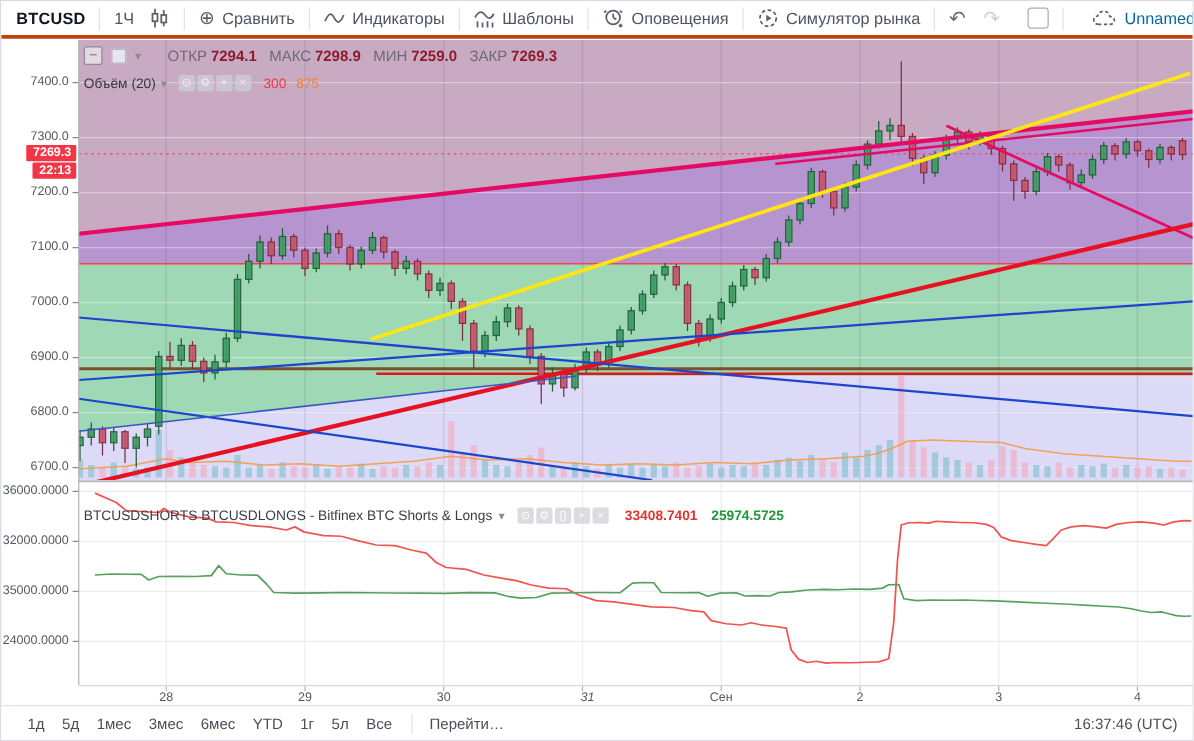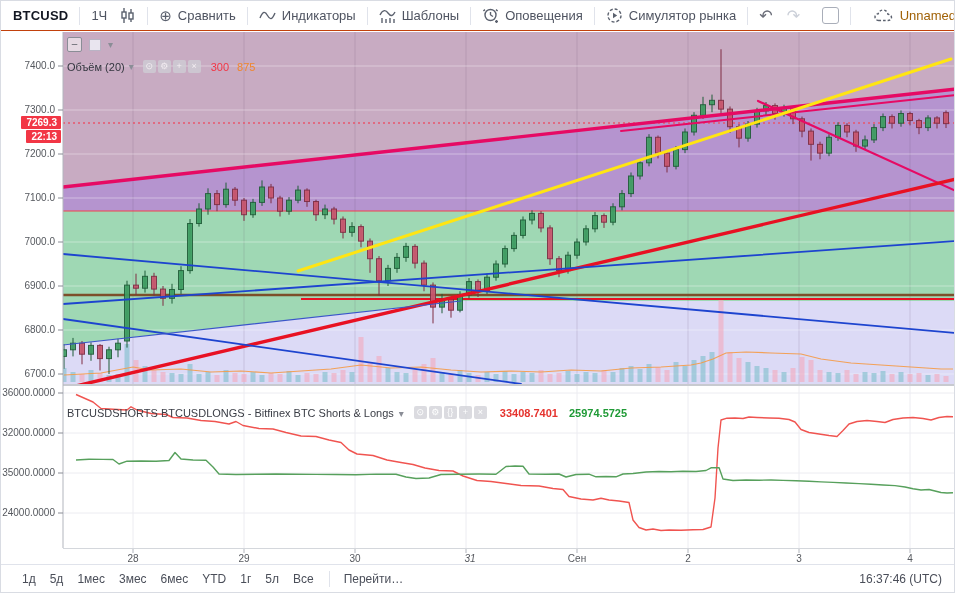--- a/index.html
+++ b/index.html
@@ -1,30 +1,30 @@
 <!DOCTYPE html>
 <html><head>
 <meta charset="utf-8">
 <style>
   html,body{margin:0;padding:0;background:#f0f0f0;}
   .app{position:relative;width:955px;height:593px;background:#fff;overflow:hidden;
        font-family:"Liberation Sans",sans-serif;-webkit-font-smoothing:antialiased;border:1px solid #d9dce3;box-sizing:border-box;}
   
   .toolbar{position:absolute;left:0;top:0;width:955px;height:30px;background:#fff;
-           border-bottom:1px solid #c2410c;display:flex;align-items:center;padding-left:12px;box-sizing:border-box;z-index:30;}
+           border-bottom:3px solid #c2410c;display:flex;align-items:center;padding-left:12px;box-sizing:border-box;z-index:30;}
   .tb-item{display:flex;align-items:center;gap:6px;font-size:13px;color:#4f5461;white-space:nowrap;cursor:pointer;}
   .tb-sym{font-weight:bold;color:#131722;font-size:13px;letter-spacing:.2px;}
   .tb-sep{width:1px;height:18px;background:#e0e3eb;margin:0 11px;flex:none;}
   .tb-ico{width:17px;height:17px;flex:none;stroke:#5b616e;fill:none;stroke-width:1.4;}
   .tb-glyph{font-size:15px;color:#5b616e;line-height:1;}
   .undo{font-size:16px;color:#6a6d78;margin-right:14px;cursor:pointer;}
   .redo{font-size:16px;color:#ccd0d9;cursor:default;}
   .tb-check{width:15px;height:15px;border:1.5px solid #a9aeb9;border-radius:3px;margin-left:auto;flex:none;cursor:pointer;}
   .tb-cloud{margin-left:12px;margin-right:0;}
-  .unnamed{color:#a16207;text-align:right;}
+  .unnamed{color:#0369a1;text-align:right;}
   
   .legend1{position:absolute;left:66px;top:36px;display:flex;align-items:center;gap:7px;z-index:20;white-space:nowrap;}
   .collapse-box{width:13px;height:13px;border:1px solid #8a8d96;border-radius:2px;background:rgba(255,255,255,.55);
                 font-size:10px;line-height:12px;text-align:center;color:#5a5d66;cursor:pointer;}
   .swatch{width:10px;height:10px;background:#e9e5ef;border:1px solid #b9b3c4;}
   .legend-title{font-size:14px;color:#33363f;}
   .caret{color:#8a8d96;font-size:10px;cursor:pointer;}
   .ohlc{display:flex;gap:10px;margin-left:14px;font-size:12px;}
   .ohlc .lab{color:#6f6a72;}
   .ohlc .val{color:#8e1b2c;font-weight:bold;margin-left:3px;}
@@ -510,20 +510,26 @@
         <path d="M5,12 C2.5,12 1,10.5 1,8.5 C1,6.6 2.4,5.4 4.2,5.3 C4.8,3 6.7,1.5 9,1.5 C11.6,1.5 13.6,3.3 13.9,5.7 C15.9,5.8 17.5,7.1 17.5,9 C17.5,10.8 16,12 14,12 Z" stroke-dasharray="2.6,2"></path>
       </svg>
       <span class="unnamed">Unnamed</span>
     </span>
   </div>
 
   <div class="legend1">
     <span class="collapse-box">–</span>
     <span class="swatch"></span>
     <span class="caret">▾</span>
+    <span class="ohlc">
+      <span><span class="lab">ОТКР</span><span class="val">7294.1</span></span>
+      <span><span class="lab">МАКС</span><span class="val">7298.9</span></span>
+      <span><span class="lab">МИН</span><span class="val">7259.0</span></span>
+      <span><span class="lab">ЗАКР</span><span class="val">7269.3</span></span>
+    </span>
   </div>
 
   <div class="legend2">
     <span>Объём (20)</span>
     <span class="caret">▾</span>
     <span class="mini-btns">
       <span class="mini-btn">⊙</span>
       <span class="mini-btn">⚙</span>
       <span class="mini-btn">+</span>
       <span class="mini-btn">×</span>

